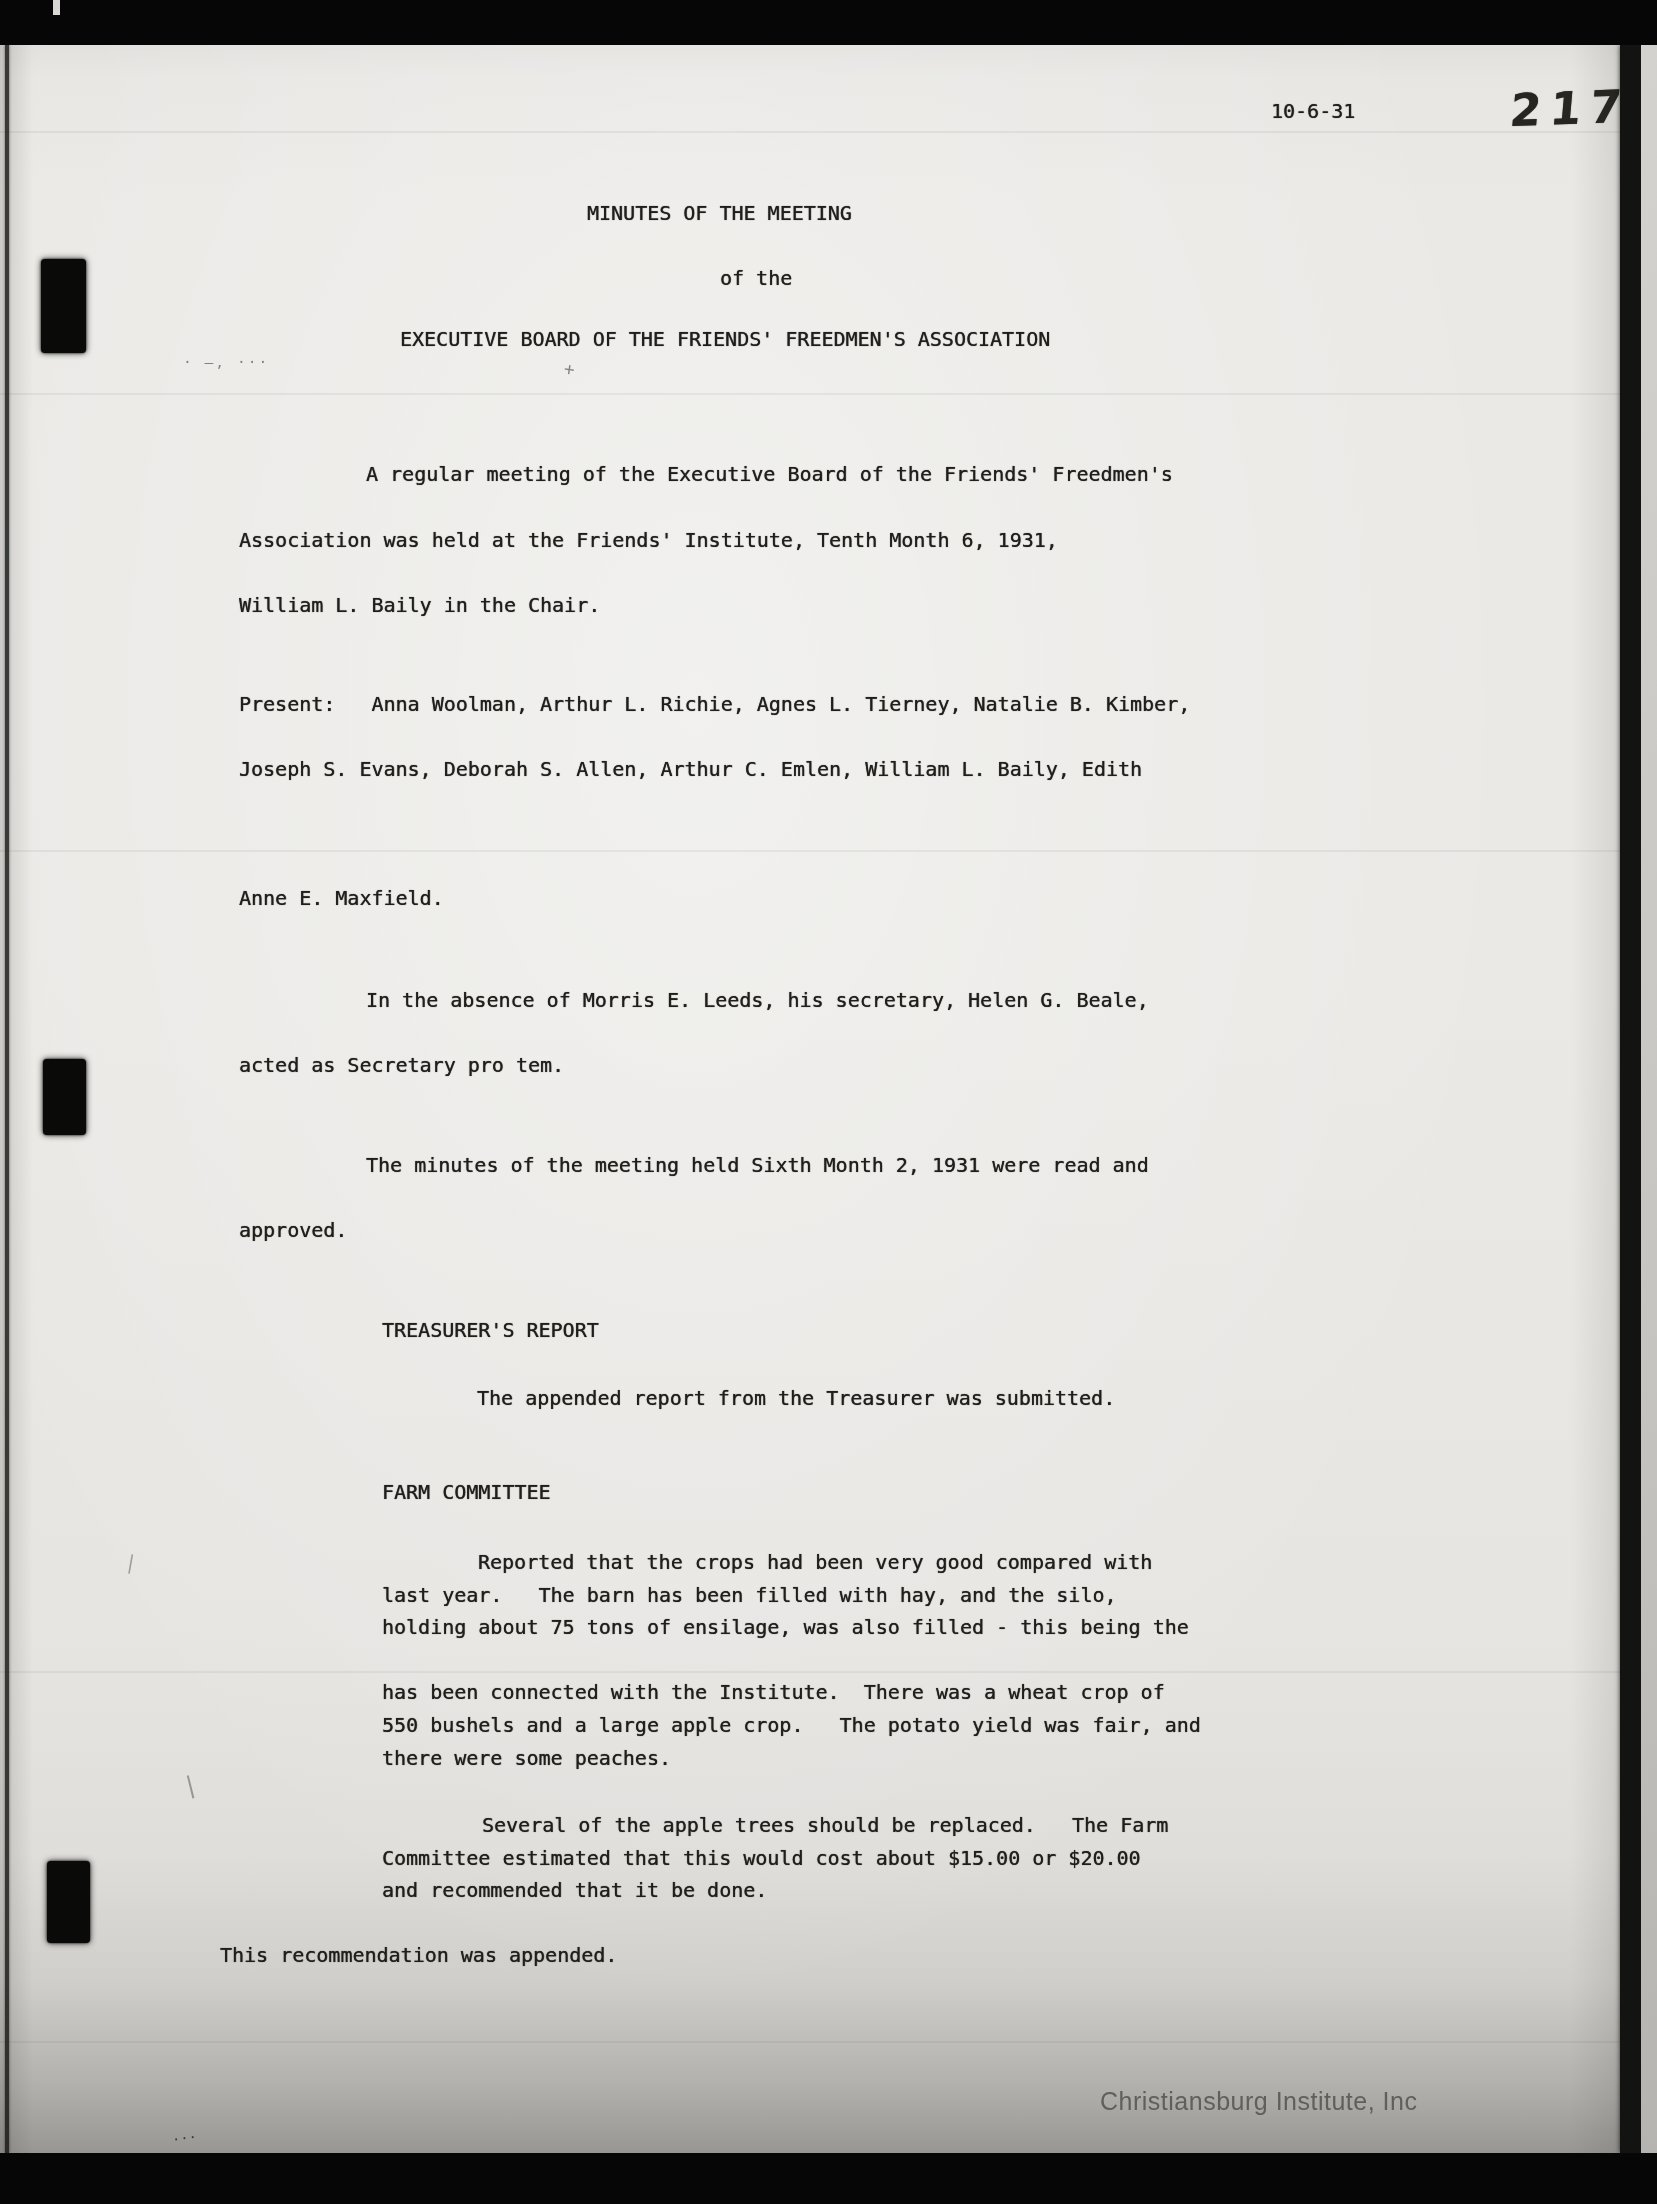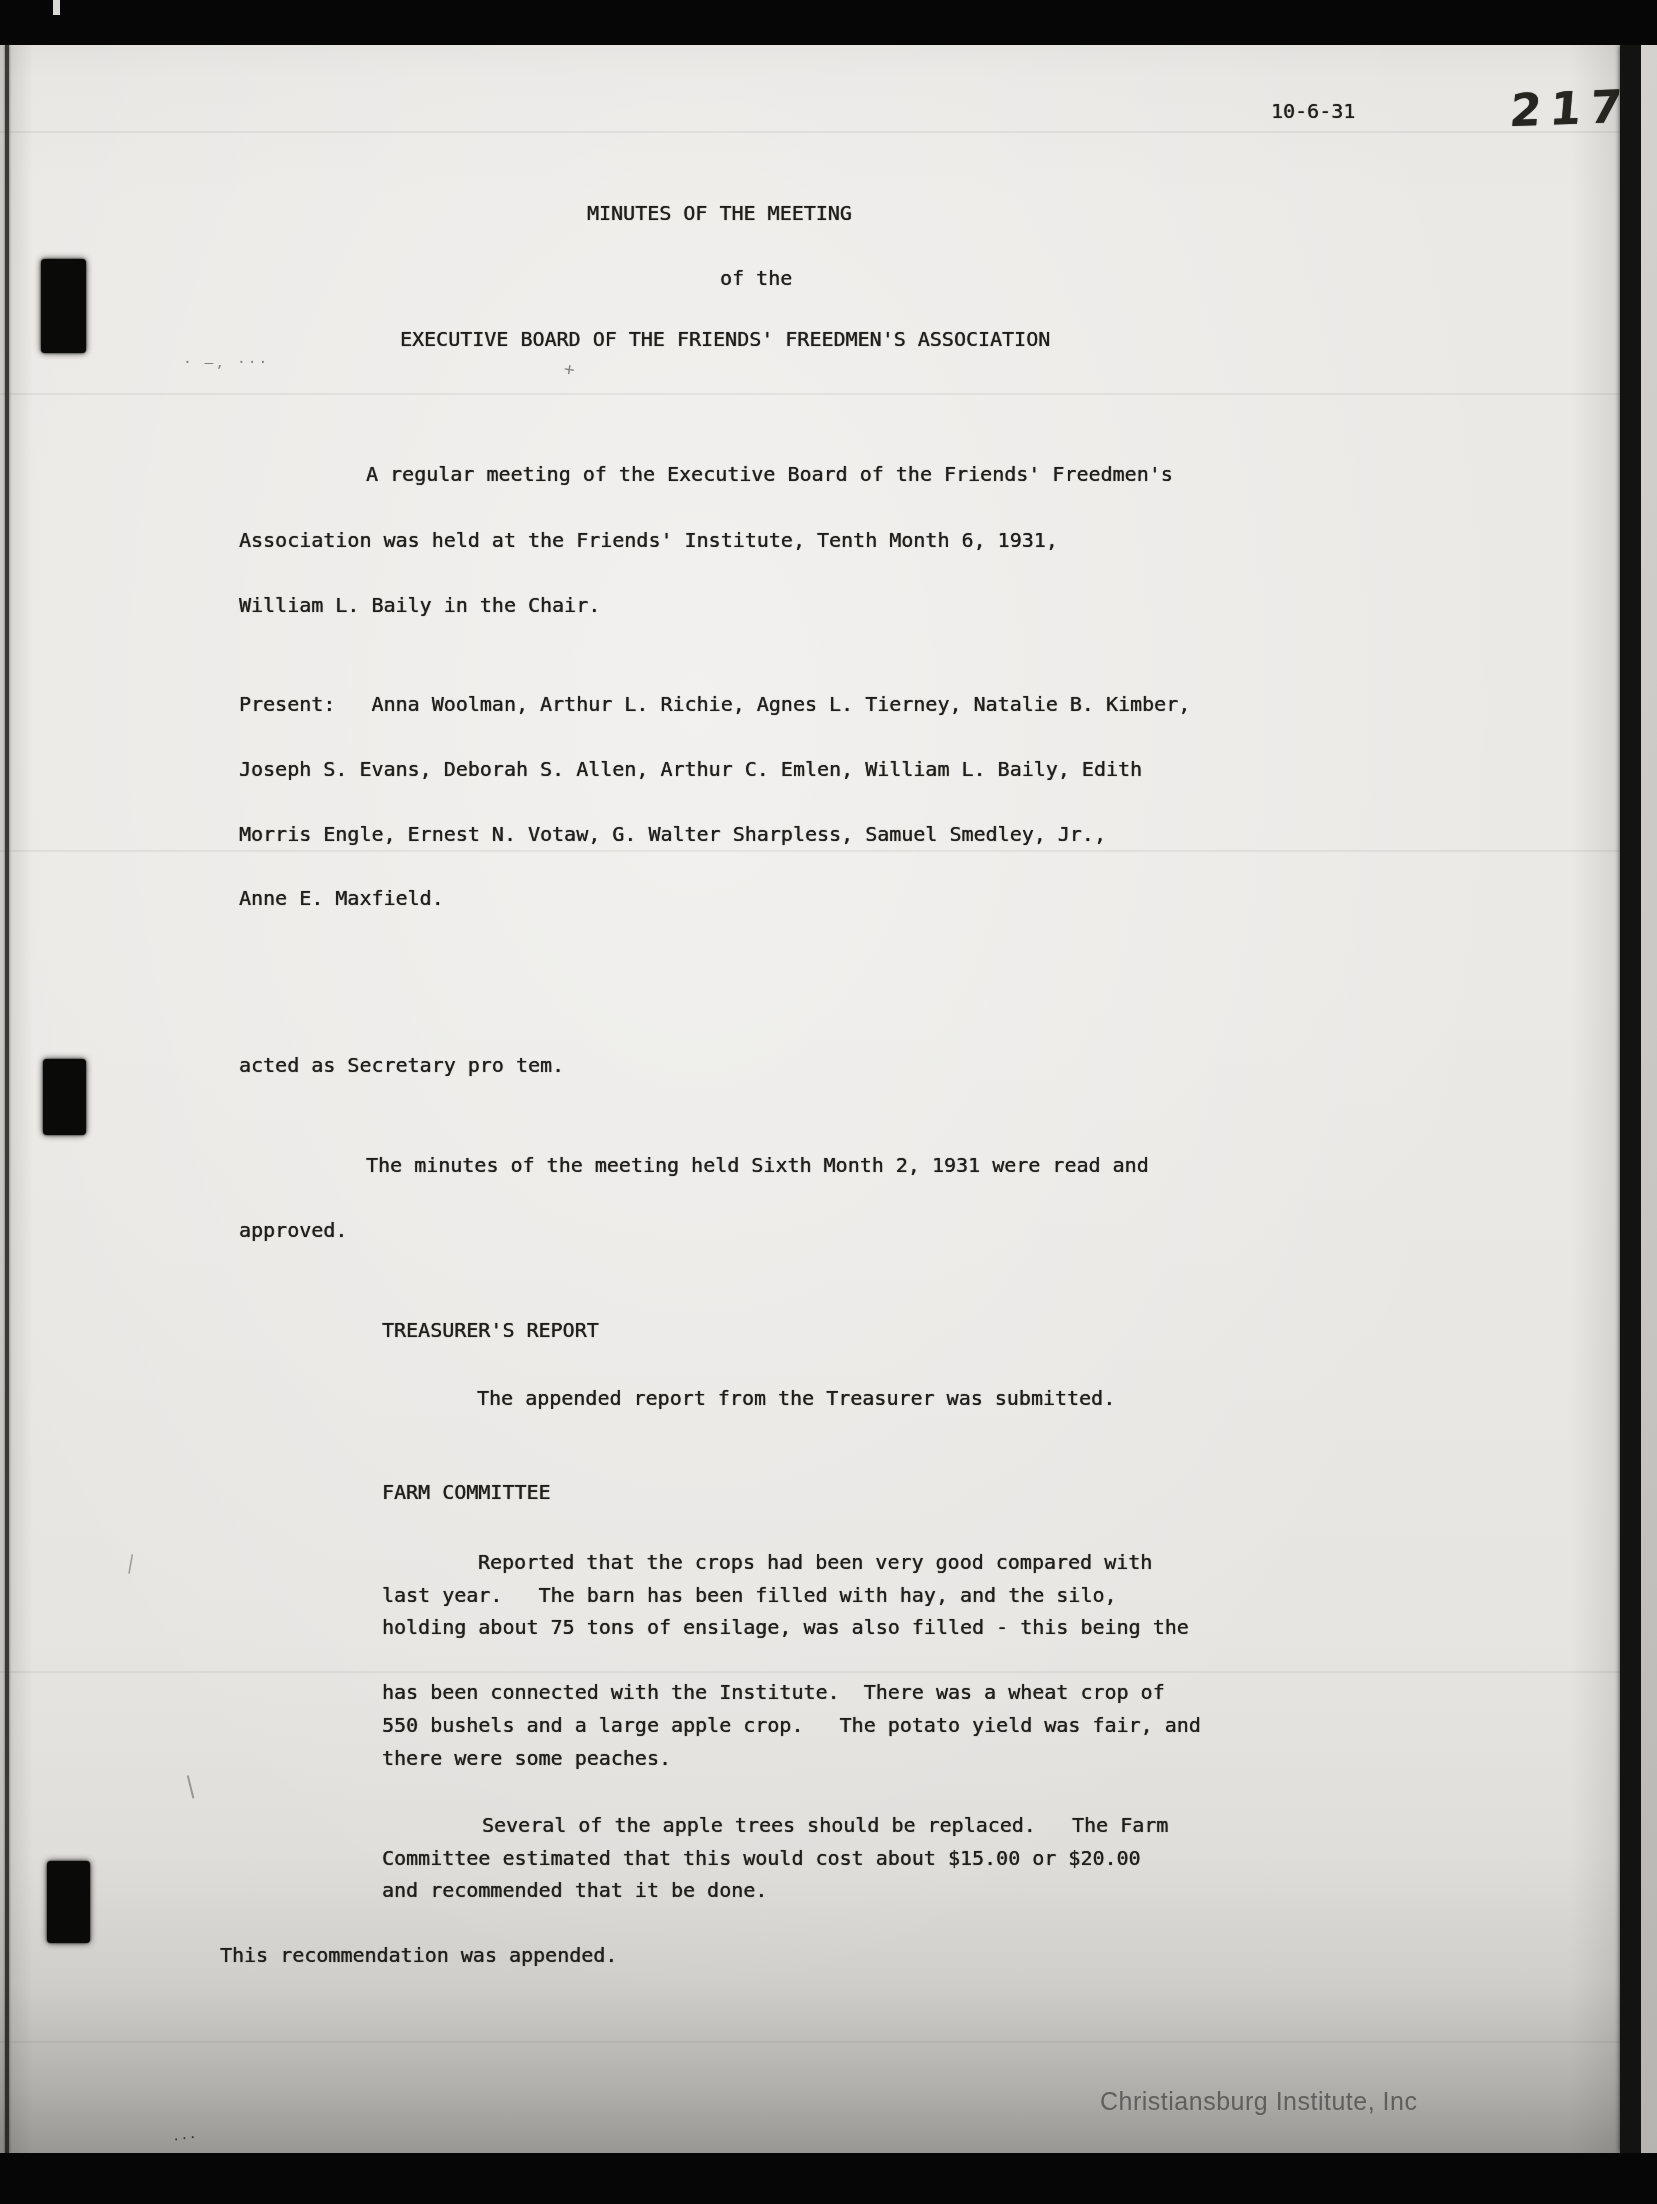--- a/index.html
+++ b/index.html
@@ -70,23 +70,23 @@
   <div class="artifact" style="left:125px;top:1551px;font-size:19.5px;transform:rotate(10deg);opacity:.7">|</div>
   <div class="artifact" style="left:183px;top:1771px;font-size:23.4px;transform:rotate(-14deg);opacity:.75">|</div>
   <div class="artifact" style="left:172px;top:2130px;font-size:13.7px;transform:rotate(-8deg);color:rgba(30,30,26,.8)">···</div>
 
   <div class="line" style="left:366px;top:464px">A regular meeting of the Executive Board of the Friends' Freedmen's</div>
   <div class="line" style="left:239px;top:530px">Association was held at the Friends' Institute, Tenth Month 6, 1931,</div>
   <div class="line" style="left:239px;top:595px">William L. Baily in the Chair.</div>
 
   <div class="line" style="left:239px;top:759px">Joseph S. Evans, Deborah S. Allen, Arthur C. Emlen, William L. Baily, Edith</div>
   <div class="line" style="left:239px;top:694px">Present:   Anna Woolman, Arthur L. Richie, Agnes L. Tierney, Natalie B. Kimber,</div>
-  <div class="line" style="left:239px;top:824px">Morris Engle, Ernest N. Votaw, G. Walter Sharpless, Samuel Smedley, Jr.,</div>
   <div class="line" style="left:239px;top:888px">Anne E. Maxfield.</div>
 
+  <div class="line" style="left:366px;top:990px">In the absence of Morris E. Leeds, his secretary, Helen G. Beale,</div>
   <div class="line" style="left:239px;top:1055px">acted as Secretary pro tem.</div>
 
   <div class="line" style="left:366px;top:1155px">The minutes of the meeting held Sixth Month 2, 1931 were read and</div>
   <div class="line" style="left:239px;top:1220px">approved.</div>
 
   <div class="line" style="left:382px;top:1320px">TREASURER'S REPORT</div>
   <div class="line" style="left:477px;top:1388px">The appended report from the Treasurer was submitted.</div>
 
   <div class="line" style="left:382px;top:1482px">FARM COMMITTEE</div>
   <div class="line" style="left:478px;top:1552px">Reported that the crops had been very good compared with</div>

